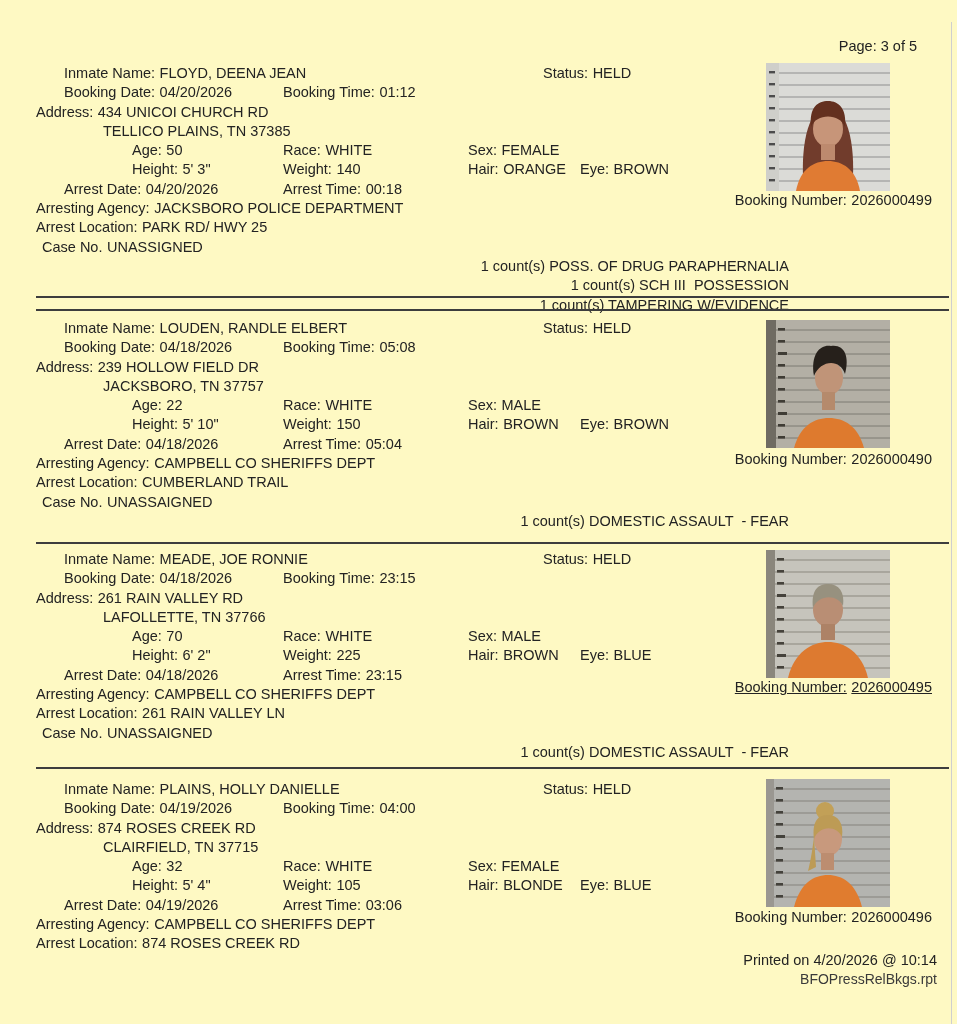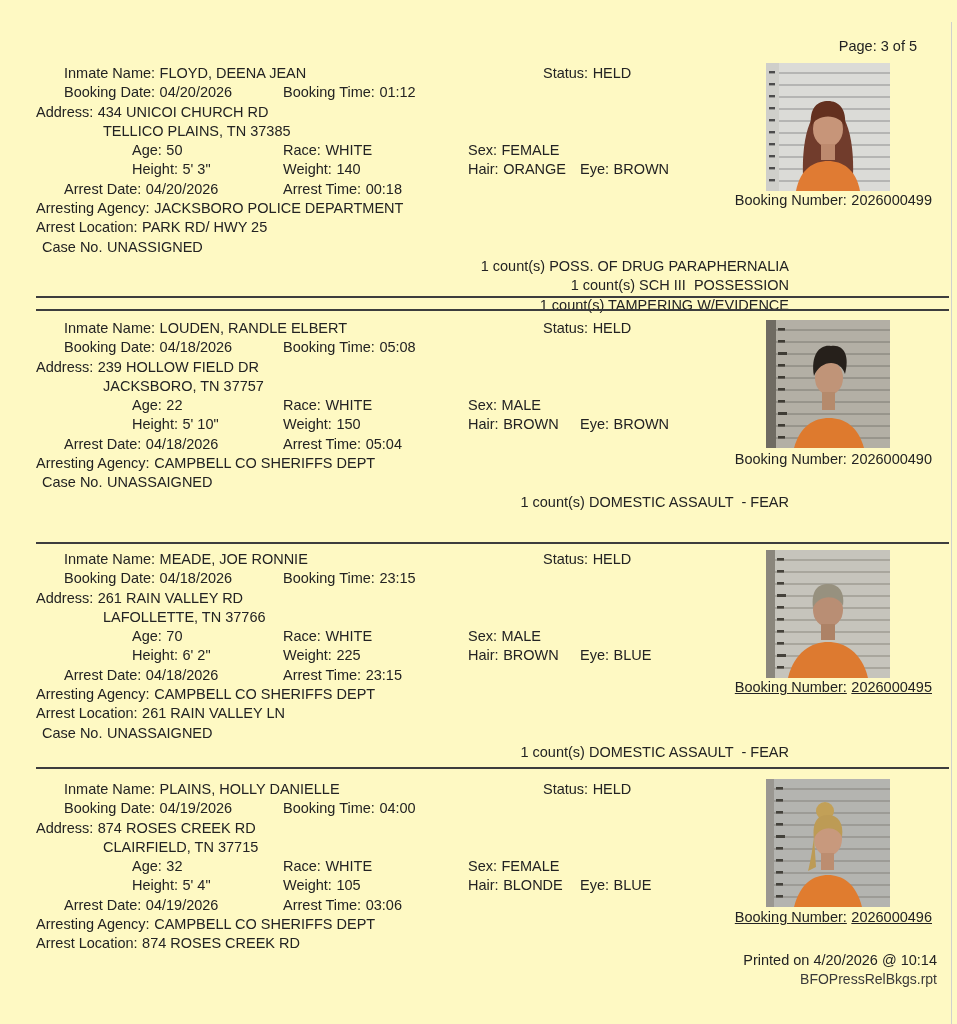--- a/index.html
+++ b/index.html
@@ -158,20 +158,23 @@
       <span class="cell cC"><span>Hair:</span><span class="val">BROWN</span></span>
       <span class="cell cD"><span>Eye:</span><span class="val">BROWN</span></span>
     </div>
     <div class="row">
       <span class="cell c0"><span>Arrest Date:</span><span class="val">04/18/2026</span></span>
       <span class="cell cB"><span>Arrest Time:</span><span class="val">05:04</span></span>
     </div>
     <div class="row">
       <span>Arresting Agency:</span><span class="val">CAMPBELL CO SHERIFFS DEPT</span>
     </div>
+    <div class="row">
+      <span>Arrest Location:</span><span class="val">CUMBERLAND TRAIL</span>
+    </div>
     <div class="row ind-case">
       <span>Case No.</span><span class="val">UNASSAIGNED</span>
     </div>
     <div class="counts">
 
     <div class="count-row">1 count(s) DOMESTIC ASSAULT  - FEAR</div>
       </div>
   </section>
 
   <div class="photo" style="top:320px;">
@@ -366,21 +369,21 @@
           <rect x="10" y="116" width="7" height="2.6"></rect>
       </g>
       <circle cx="59" cy="32" r="9" fill="#c2a057"></circle>
       <ellipse cx="62" cy="60" rx="14" ry="17" fill="#c8997d"></ellipse>
       <path d="M48,60 C46,42 52,36 62,36 C72,36 78,44 76,58 C71,46 53,46 48,60 Z" fill="#bd9b55"></path>
       <path d="M48,58 C46,74 44,84 42,92 L50,88 Z" fill="#bd9b55"></path>
       <rect x="55" y="74" width="13" height="17" fill="#bc8d70"></rect>
       <path d="M28,128 C34,104 48,96 62,96 C76,96 90,104 96,128 Z" fill="#e07c2f"></path>
     </svg>
   </div>
-  <div class="booking-num" style="top:909px;text-decoration:underline;">
+  <div class="booking-num" style="top:909px;">
     <span>Booking Number:</span><span class="val">2026000496</span>
   </div>
 
   <div class="footer-right">
     <div>Printed on 4/20/2026 @ 10:14</div>
     <div class="report-file">BFOPressRelBkgs.rpt</div>
   </div>
 
 </div>
 

